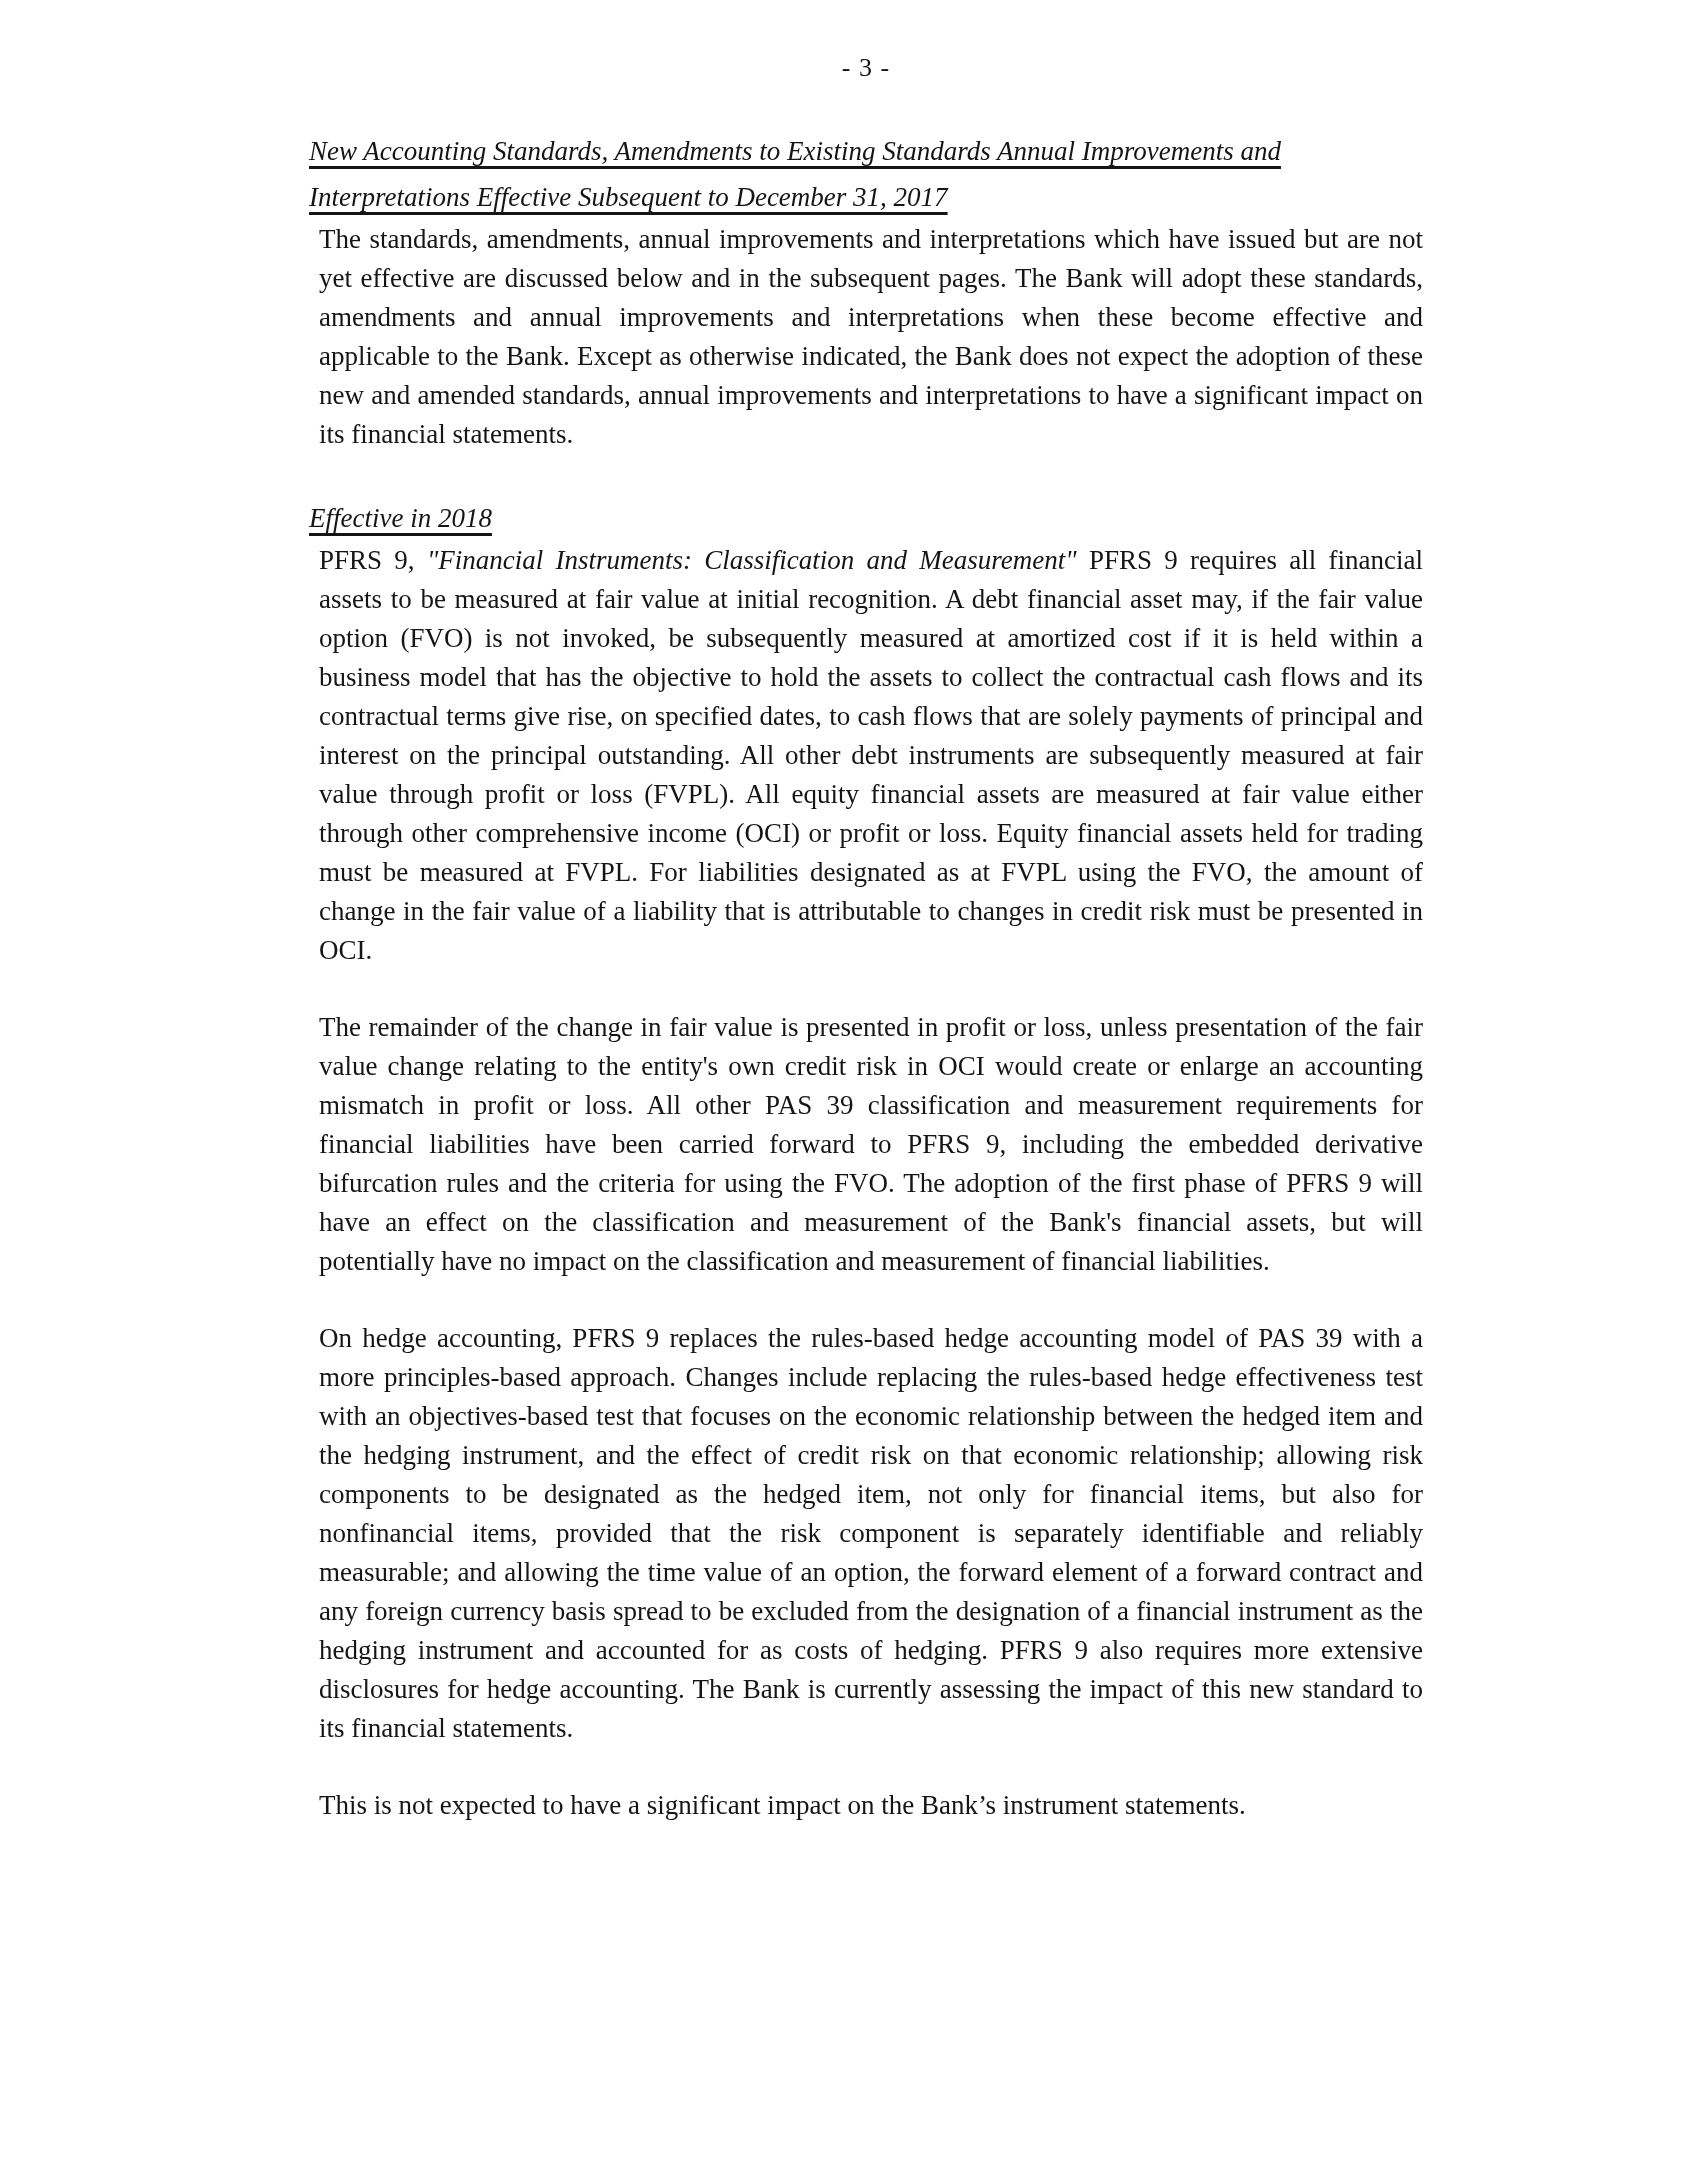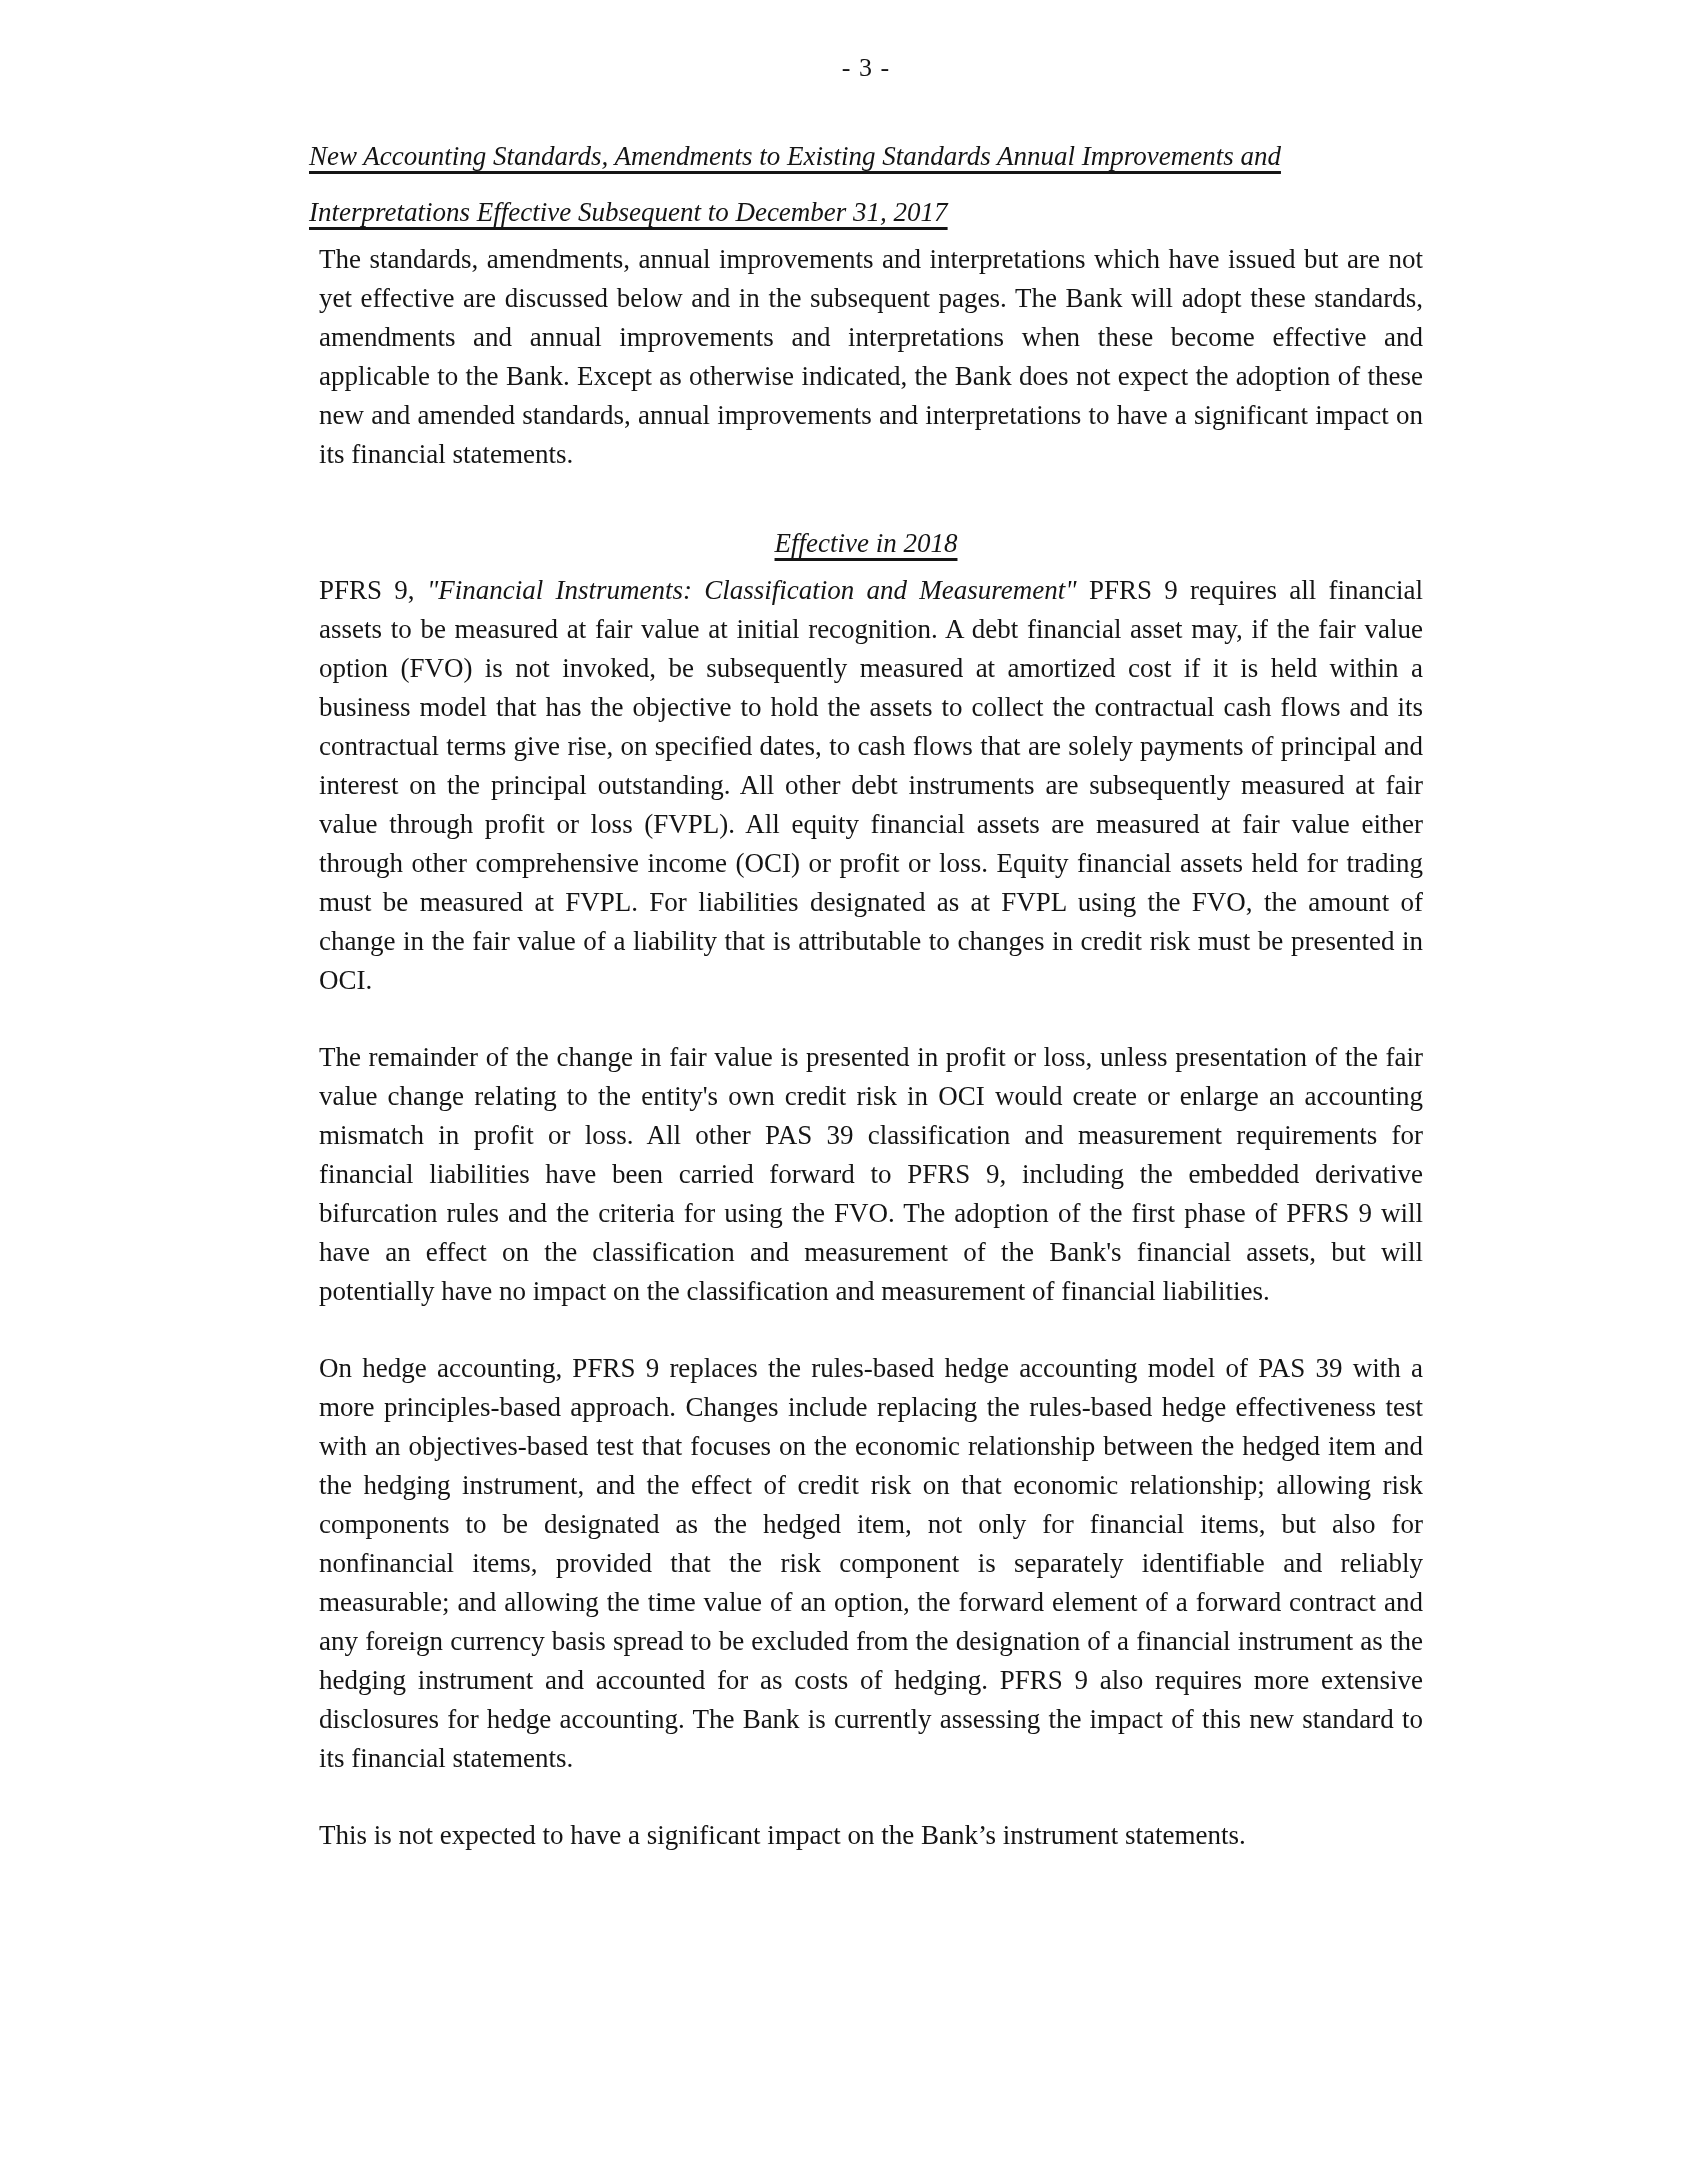--- a/index.html
+++ b/index.html
@@ -26,30 +26,29 @@
   }
   .page-number {
     text-align: center;
     font-size: 26px;
     line-height: 39px;
     letter-spacing: 1px;
   }
   .doc-heading {
     margin: 41px 0 0 0;
     font-size: 27px;
-    line-height: 56px;
+    line-height: 46px;
     font-weight: normal;
     font-style: italic;
     text-align: left;
     text-decoration: underline;
     text-decoration-thickness: 2.5px;
     text-underline-offset: 6px;
   }
   .sub-heading {
-    text-align: center;
   }
   .para {
     margin: 0 0 38px 10px;
     text-align: justify;
   }
   .doc-heading + .para {
     margin-top: 0;
   }
   .italic-seg {
     font-style: italic;

